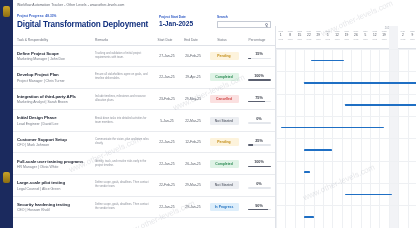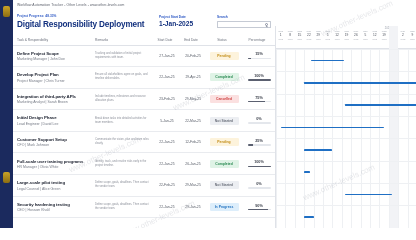--- a/index.html
+++ b/index.html
@@ -148,21 +148,21 @@
   </div>
 
   <div class="main">
 
     <div class="topbar">
       <span>Workflow Automation Tracker  -  Other Levels  -  www.other-levels.com</span>
     </div>
 
     <div class="hdr">
       <div class="hdr-prog">Project Progress: 48.33%</div>
-      <div class="hdr-title">Digital Responsibility Deployment</div>
+      <div class="hdr-title">Digital Transformation Deployment</div>
 
       <div class="hdr-right">
         <div class="hdr-sd-lbl">Project Start Date</div>
         <div class="hdr-sd-val">1-Jan-2025</div>
       </div>
 
       <div class="hdr-search">
         <div class="hdr-search-lbl">Search</div>
         <div class="search-box">
           <input type="text" placeholder="" style="">

